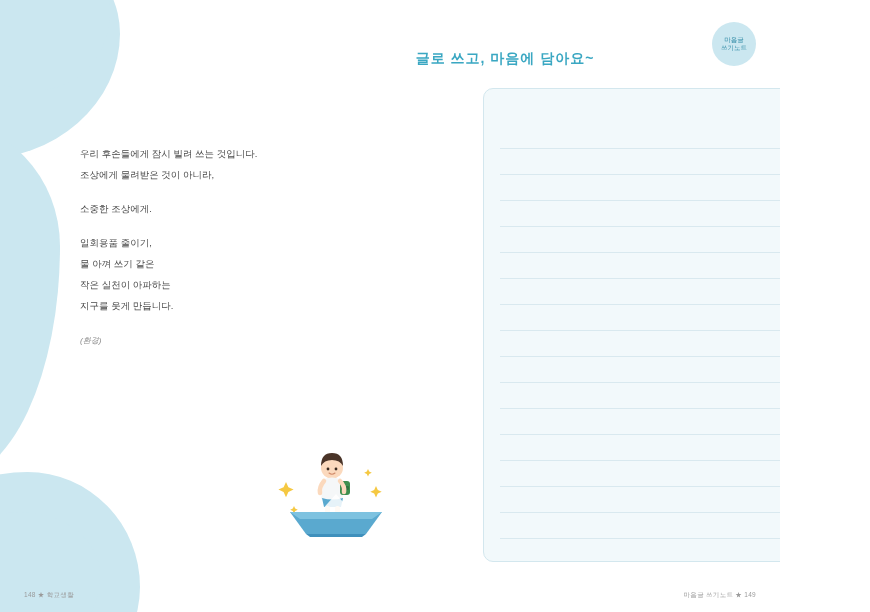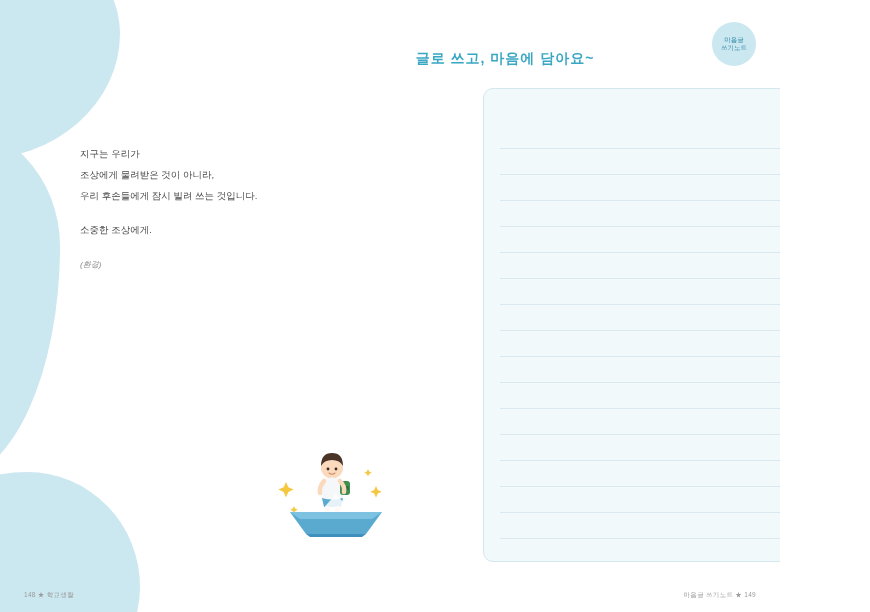--- a/index.html
+++ b/index.html
@@ -181,26 +181,31 @@
     <span class="header-title-inner">글로 쓰고, 마음에 담아요~</span>
   </div>
 
   <div class="badge">
     <span>마음글</span>
     <span>쓰기노트</span>
   </div>
 
   <div class="poem">
     <div class="stanza">
-      <div class="line">지구는 우리가</div>
+      <div class="line">우리 후손들에게 잠시 빌려 쓰는 것입니다.</div>
       <div class="line">조상에게 물려받은 것이 아니라,</div>
-      <div class="line">우리 후손들에게 잠시 빌려 쓰는 것입니다.</div>
     </div>
     <div class="stanza">
       <div class="line">소중한 조상에게.</div>
+    </div>
+    <div class="stanza">
+      <div class="line">일회용품 줄이기,</div>
+      <div class="line">물 아껴 쓰기 같은</div>
+      <div class="line">작은 실천이 아파하는</div>
+      <div class="line">지구를 웃게 만듭니다.</div>
     </div>
     <div class="attrib">(환경)</div>
   </div>
 
   <div class="illus">
     <svg width="128" height="90" viewBox="0 0 128 90" xmlns="http://www.w3.org/2000/svg">
 
       <g fill="#f5c842">
         <path d="M14 32 l2.4 5.2 5.2 2.4 -5.2 2.4 -2.4 5.2 -2.4 -5.2 -5.2 -2.4 5.2 -2.4z"></path>
         <path d="M104 36 l1.8 3.9 3.9 1.8 -3.9 1.8 -1.8 3.9 -1.8 -3.9 -3.9 -1.8 3.9 -1.8z"></path>

